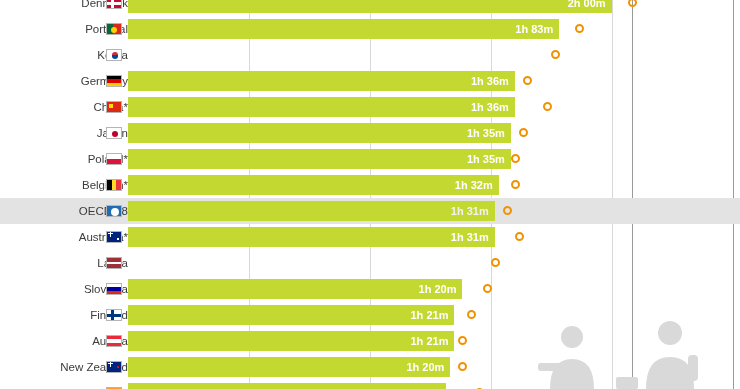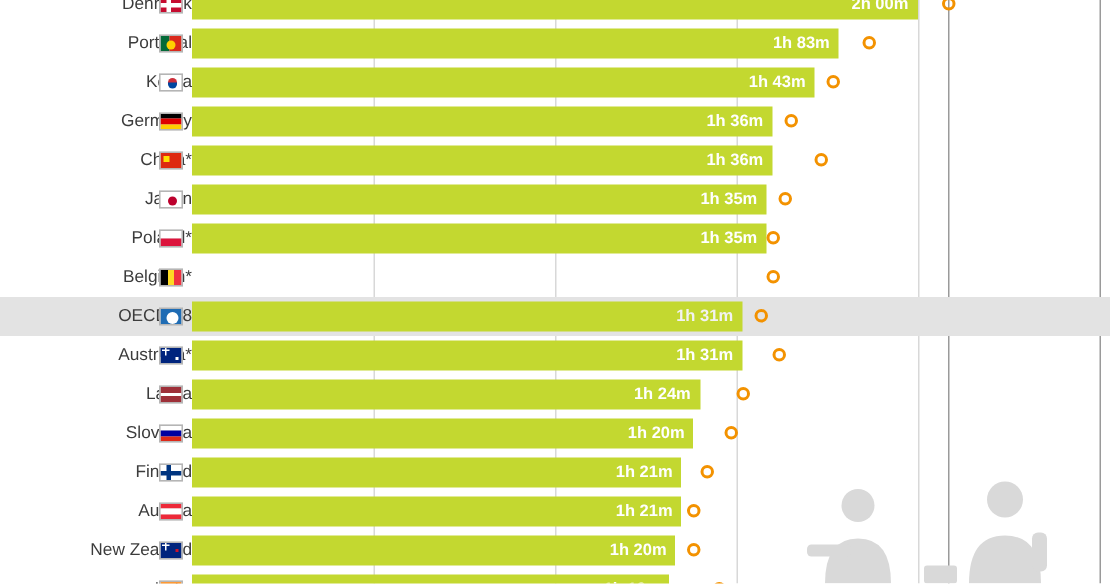--- a/index.html
+++ b/index.html
@@ -130,23 +130,20 @@
       </div>
       <div class="dot" style="left: 575.33px; border-color: rgb(243, 146, 0);"></div>
     </div>
     <div class="row" style="top: 42px;">
       <div class="label">Korea</div>
       <div class="flag">
         <i style="left:0;top:0;width:100%;height:100%;background:#fff"></i>
         <i style="left:5px;top:2px;width:6px;height:6px;border-radius:50%;background:#cd2e3a"></i>
         <i style="left:5px;top:5px;width:6px;height:4px;border-radius:0 0 6px 6px;background:#0047a0"></i>
       </div>
-      <div class="bar" style="width: 415.09px; background: rgb(195, 216, 48);">
-        <div class="barval">1h 43m</div>
-      </div>
       <div class="dot" style="left: 551.15px; border-color: rgb(243, 146, 0);"></div>
     </div>
     <div class="row" style="top: 68px;">
       <div class="label">Germany</div>
       <div class="flag">
         <i style="left:0;top:0;width:100%;height:33%;background:#000"></i>
         <i style="left:0;top:33%;width:100%;height:34%;background:#dd0000"></i>
         <i style="left:0;top:67%;width:100%;height:33%;background:#ffce00"></i>
       </div>
       <div class="bar" style="width: 386.88px; background: rgb(195, 216, 48);">
@@ -186,20 +183,23 @@
         <div class="barval">1h 35m</div>
       </div>
       <div class="dot" style="left: 510.85px; border-color: rgb(243, 146, 0);"></div>
     </div>
     <div class="row" style="top: 172px;">
       <div class="label">Belgium*</div>
       <div class="flag">
         <i style="left:0;top:0;width:33%;height:100%;background:#000"></i>
         <i style="left:33%;top:0;width:34%;height:100%;background:#fdda24"></i>
         <i style="left:67%;top:0;width:33%;height:100%;background:#ef3340"></i>
+      </div>
+      <div class="bar" style="width: 370.76px; background: rgb(195, 216, 48);">
+        <div class="barval">1h 32m</div>
       </div>
       <div class="dot" style="left: 510.85px; border-color: rgb(243, 146, 0);"></div>
     </div>
     <div class="row highlight" style="top: 198px;">
       <div class="label">OECD 28</div>
       <div class="flag">
         <i style="left:0;top:0;width:100%;height:100%;background:#1f6cb4"></i>
         <i style="left:4px;top:2px;width:8px;height:8px;border-radius:50%;background:#fff"></i>
       </div>
       <div class="bar" style="width: 366.73px; background: rgb(195, 216, 48);">
@@ -219,23 +219,20 @@
       <div class="bar" style="width: 366.73px; background: rgb(195, 216, 48);">
         <div class="barval">1h 31m</div>
       </div>
       <div class="dot" style="left: 514.88px; border-color: rgb(243, 146, 0);"></div>
     </div>
     <div class="row" style="top: 250px;">
       <div class="label">Latvia</div>
       <div class="flag">
         <i style="left:0;top:0;width:100%;height:100%;background:#9e3039"></i>
         <i style="left:0;top:40%;width:100%;height:20%;background:#fff"></i>
-      </div>
-      <div class="bar" style="width: 338.52px; background: rgb(195, 216, 48);">
-        <div class="barval">1h 24m</div>
       </div>
       <div class="dot" style="left: 490.7px; border-color: rgb(243, 146, 0);"></div>
     </div>
     <div class="row" style="top: 276px;">
       <div class="label">Slovenia</div>
       <div class="flag">
         <i style="left:0;top:0;width:100%;height:33%;background:#fff"></i>
         <i style="left:0;top:33%;width:100%;height:34%;background:#0000a0"></i>
         <i style="left:0;top:67%;width:100%;height:33%;background:#de2918"></i>
       </div>

